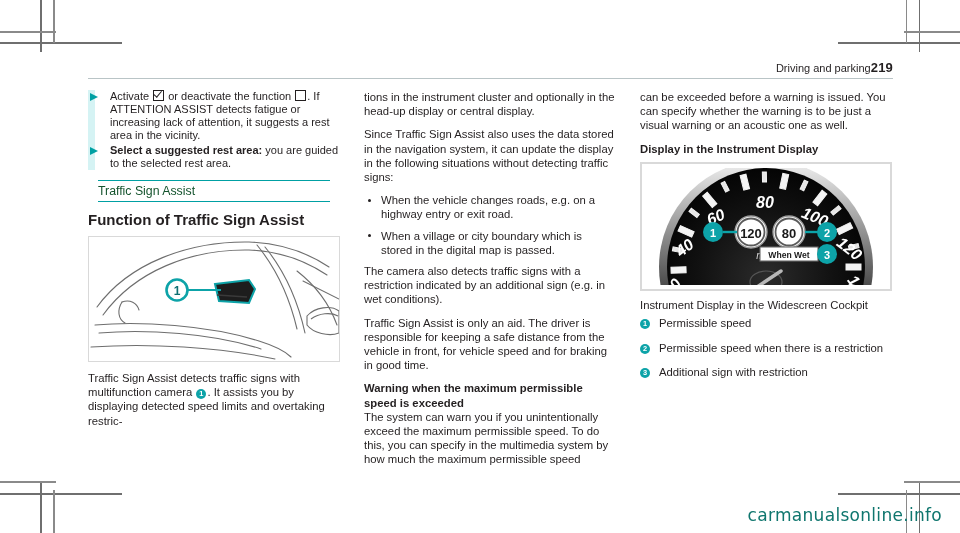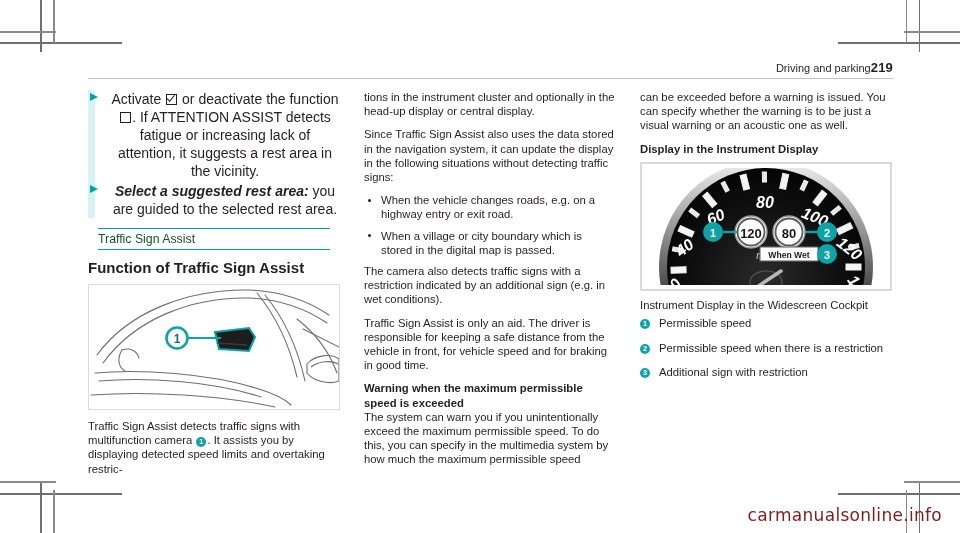--- a/index.html
+++ b/index.html
@@ -47,21 +47,21 @@
   .col{width:252px;}
 
   
   p, li, div.t{
     font-size:11.3px;
     line-height:14.2px;
     margin:0 0 9px 0;
     color:#231f20;
     hyphens:none;
   }
-  .b{font-weight:bold;font-style:italic;}
+  .b{font-weight:bold;}
 
   h2.teal{
     color:#14532d;
     font-size:12.3px;
     font-weight:normal;
     margin:10px;
     padding:3px 0 3px 0;
     border-top:1.2px solid #00a0a3;
     border-bottom:1.2px solid #00a0a3;
     line-height:14px;
@@ -99,21 +99,21 @@
   }
   .action .arrow{
     position:absolute;
     left:2px; top:2.5px;
     width:0;height:0;
     border-top:4.5px solid transparent;
     border-bottom:4.5px solid transparent;
     border-left:8px solid #00a0a3;
   }
   .action .txt{
-    font-size:14px;line-height:18px;display:block;text-align:center;
+    font-size:11px;line-height:13px;display:block;
   }
 
   
   ul.dots{margin:0 0 3px 0;padding:0;list-style:none;}
   ul.dots li{
     position:relative;
     padding-left:17px;
     margin-bottom:7px;
     font-size:11.3px;line-height:14.2px;
   }
@@ -194,21 +194,21 @@
     margin:6px 0 0 0;
     position:relative;
     overflow:hidden;
   }
 
   
   .watermark{
     position:absolute;
     right:18px; bottom:8px;
     font-size:17px;
-    color:#7f1d1d;
+    color:#0f766e;
     letter-spacing:0.3px;
     font-family:"DejaVu Sans", sans-serif;
   }
 </style>
 </head>
 <body>
 
 <div>
 
   <div class="cm-line dark" style="left:0;top:42px;width:122px;height:1.5px;"></div>

